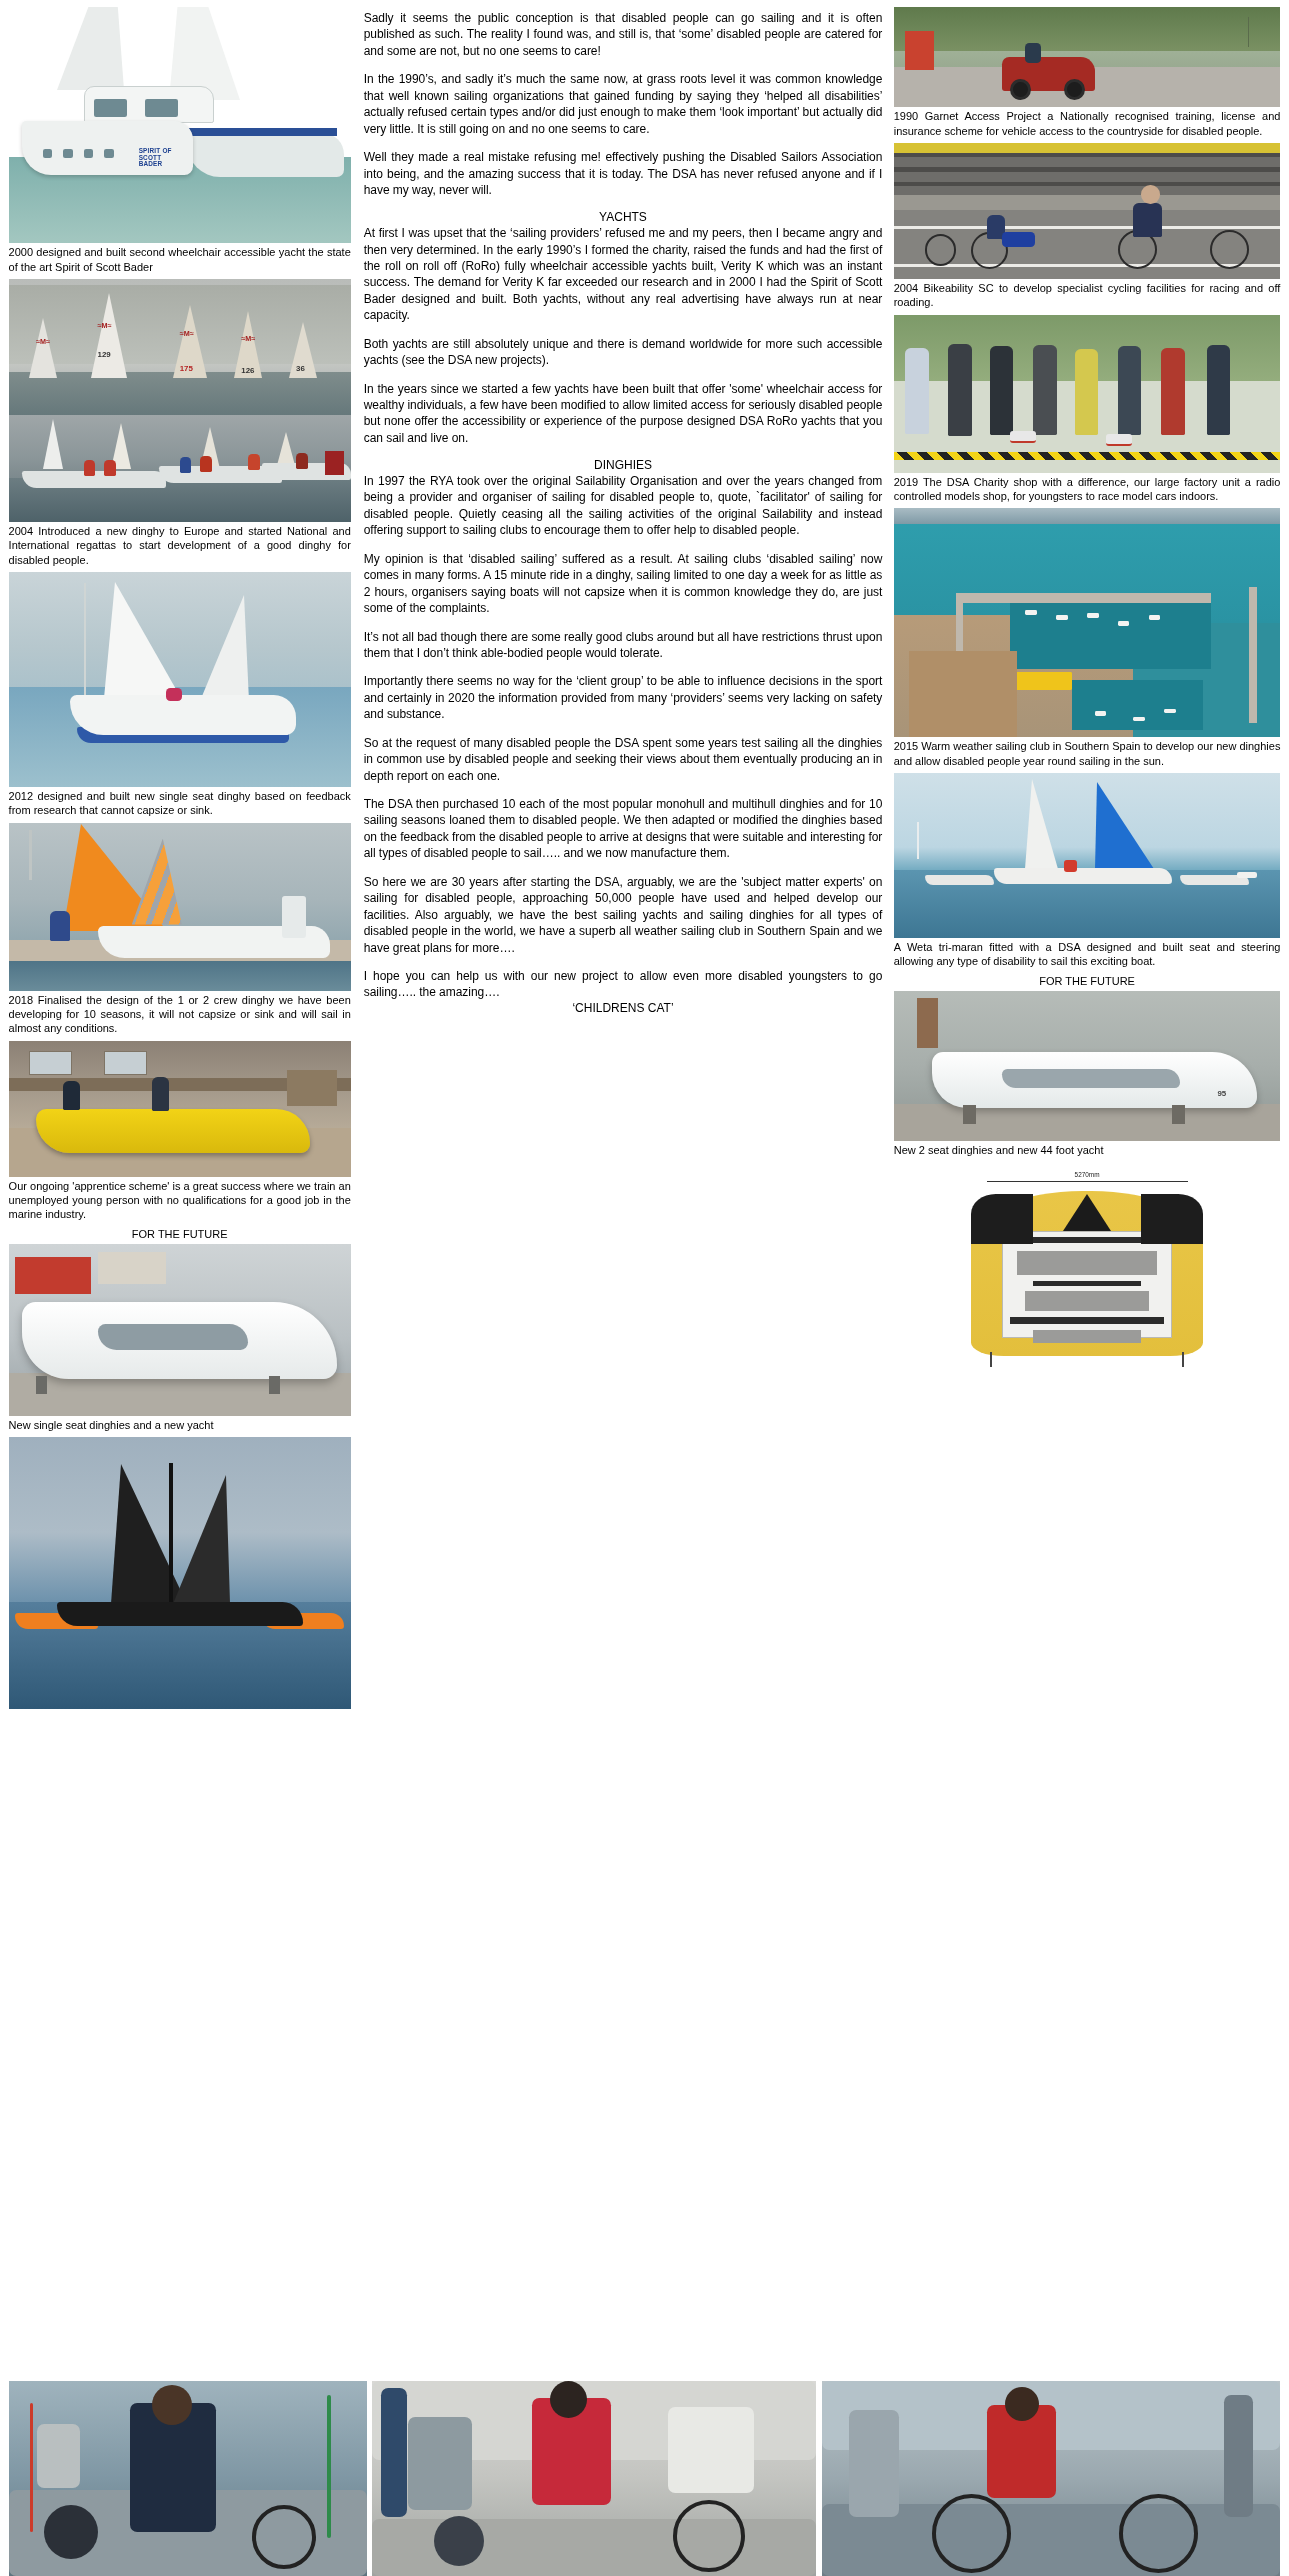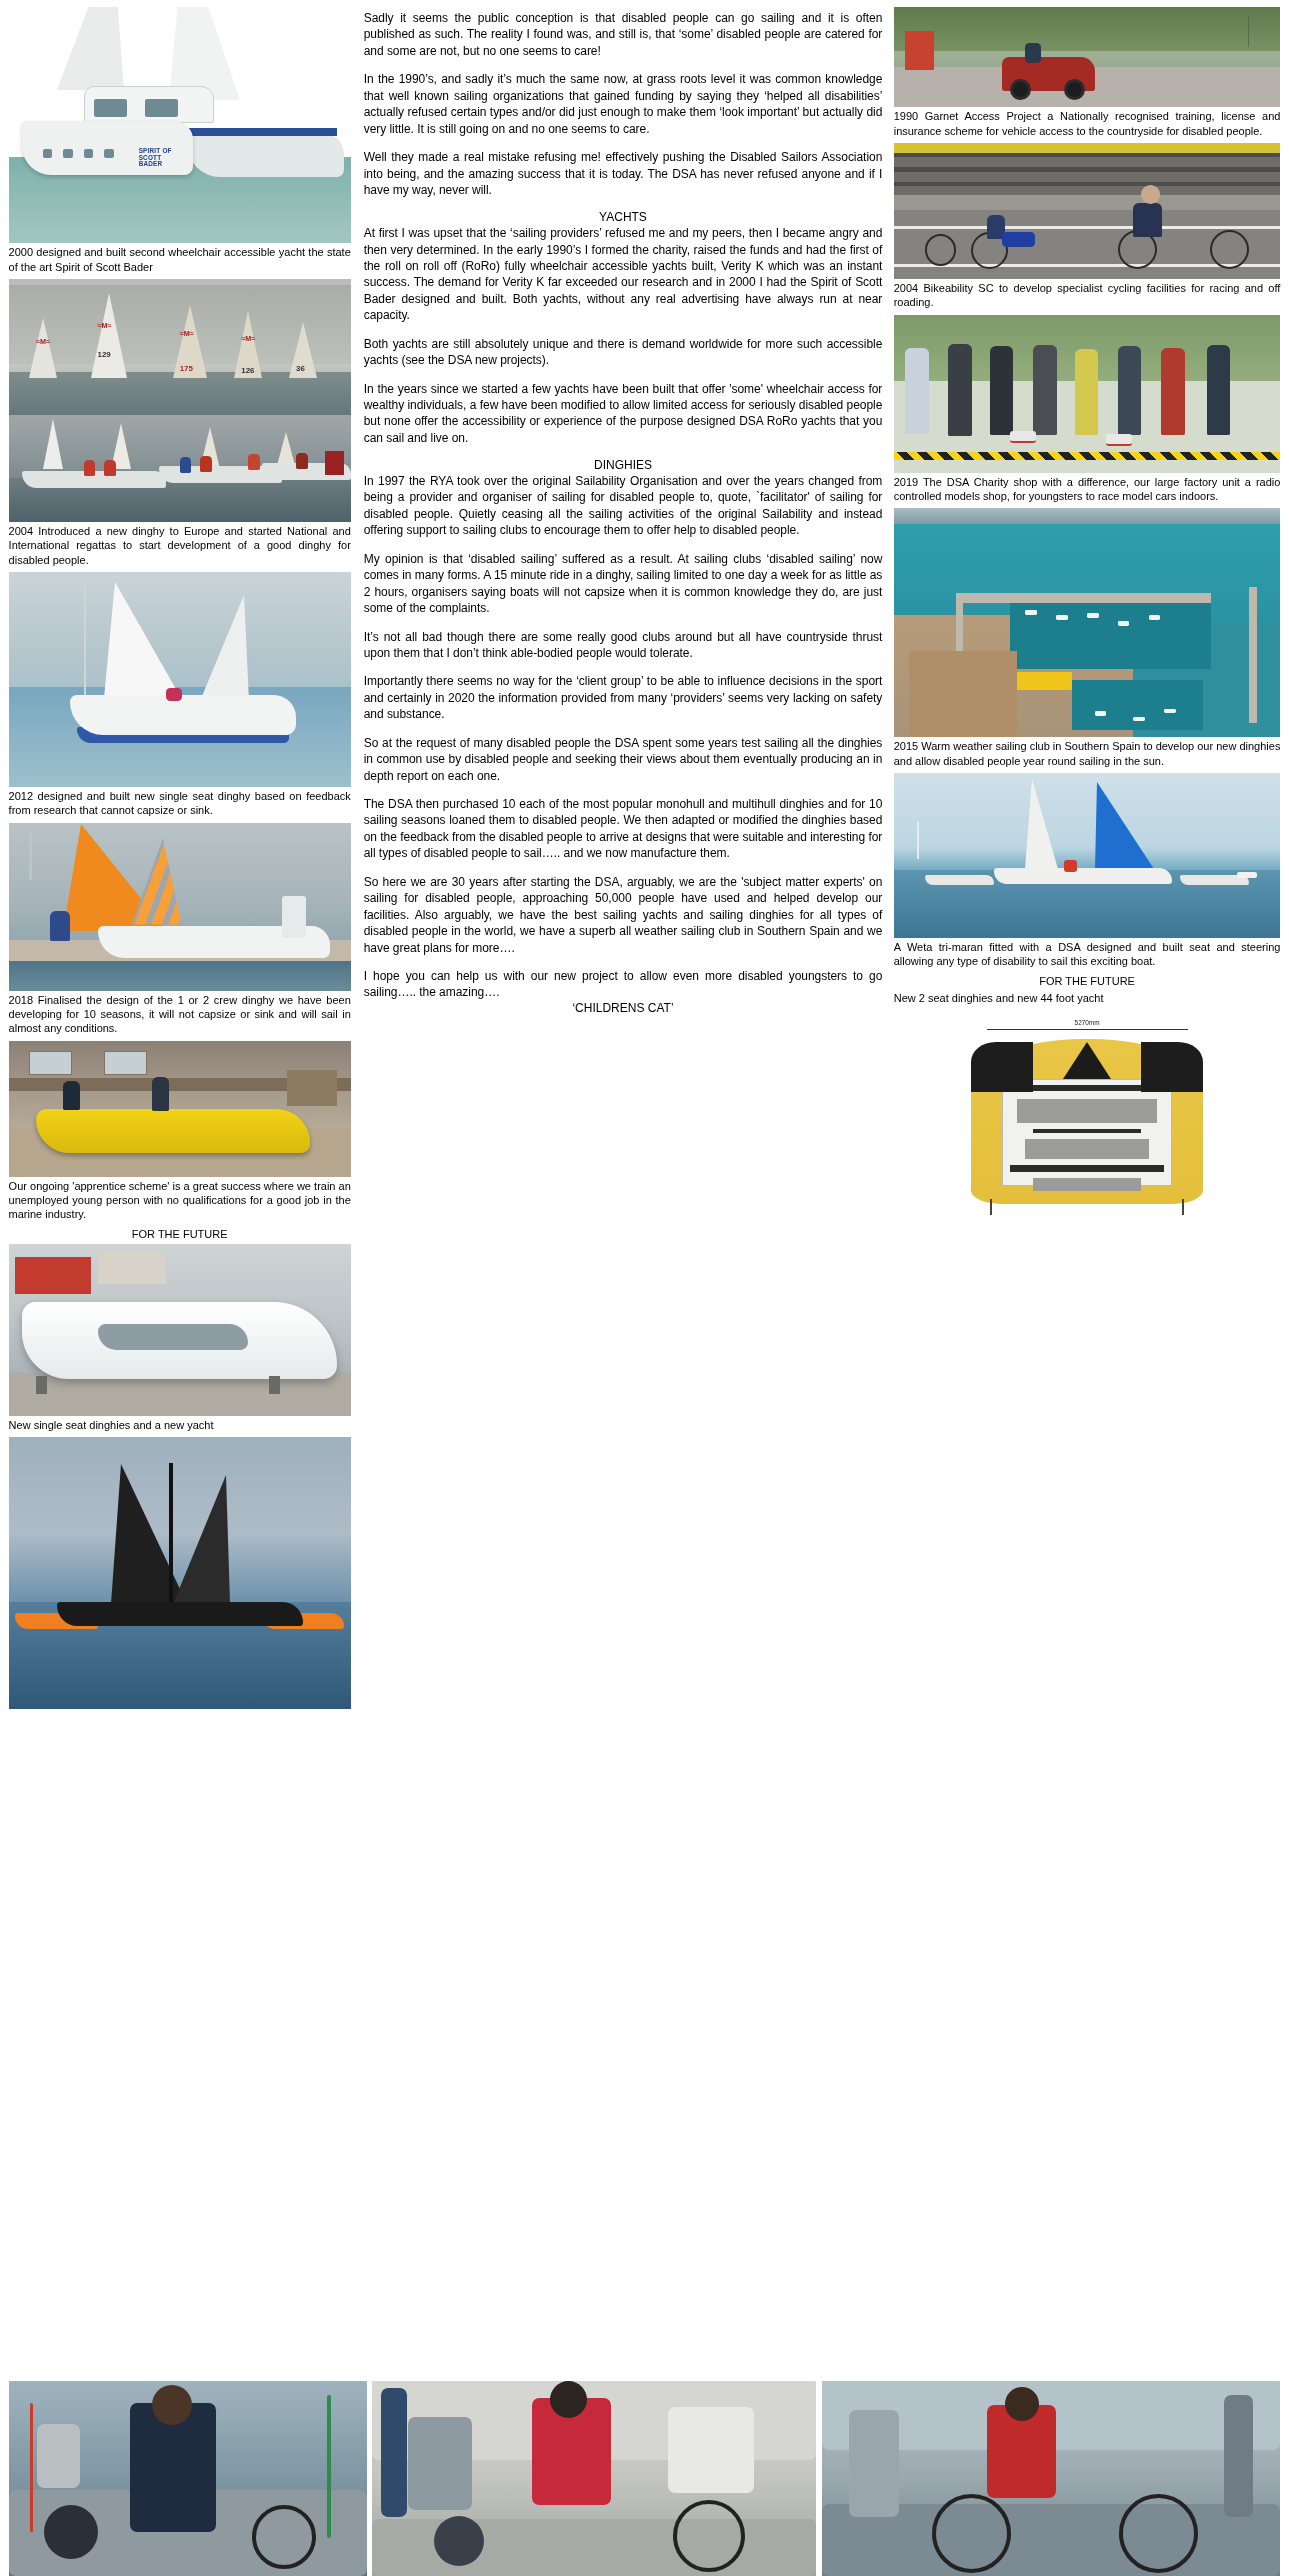--- a/index.html
+++ b/index.html
@@ -375,21 +375,21 @@
     <p class="para">Well they made a real mistake refusing me! effectively pushing the Disabled Sailors Association into being, and the amazing success that it is today.  The DSA has never refused anyone and if I have my way, never will.</p>
 
     <div class="heading">YACHTS</div>
     <p class="para">At first I was upset that the ‘sailing providers’ refused me and my peers, then I became angry and then very determined. In the early 1990’s I formed the charity, raised the funds and had the first of the roll on roll off (RoRo) fully wheelchair accessible yachts built, Verity K which was an instant success.   The demand for Verity K far exceeded our research and in 2000 I had the Spirit of Scott Bader designed and built.    Both yachts, without any real advertising have always run at near capacity.</p>
     <p class="para">Both yachts are still absolutely unique and there is demand worldwide for more such accessible yachts (see the DSA new projects).</p>
     <p class="para">In the years since we started a few yachts have been built that offer 'some' wheelchair access for wealthy individuals, a few have been modified to allow limited access for seriously disabled people but none offer the accessibility or experience of the purpose designed DSA RoRo yachts that you can sail and live on.</p>
 
     <div class="heading">DINGHIES</div>
     <p class="para">In 1997 the RYA took over the original Sailability Organisation and over the years changed from being a provider and organiser of sailing for disabled people to, quote, `facilitator' of sailing for disabled people. Quietly ceasing all the sailing activities of the original Sailability and instead offering support to sailing clubs to encourage them to offer help to disabled people.</p>
     <p class="para">My opinion is that ‘disabled sailing’ suffered as a result. At sailing clubs ‘disabled sailing’ now comes in many forms. A 15 minute ride in a dinghy, sailing limited to one day a week for as little as 2 hours, organisers saying boats will not capsize when it is common knowledge they do, are just some of the complaints.</p>
-    <p class="para">It’s not all bad though there are some really good clubs around but all have countryside thrust upon them that I don’t think able-bodied people would tolerate.</p>
+    <p class="para">It’s not all bad though there are some really good clubs around but all have restrictions thrust upon them that I don’t think able-bodied people would tolerate.</p>
     <p class="para">Importantly there seems no way for the ‘client group’ to be able to influence decisions in the sport  and  certainly in 2020 the information provided from many ‘providers’ seems very lacking on safety and substance.</p>
     <p class="para">So at the request of many disabled people the DSA spent some years test sailing all the dinghies in common use by disabled people and seeking their views about them eventually  producing an in depth report on each one.</p>
     <p class="para">The DSA then purchased 10 each of the most popular monohull and multihull dinghies and for 10 sailing seasons loaned them to disabled people.   We then adapted or modified the dinghies based on the feedback from the disabled people to arrive at designs that were suitable and interesting for all types of disabled people to sail….. and we now manufacture them.</p>
     <p class="para">So here we are 30 years after starting the DSA, arguably, we are the 'subject matter experts' on sailing for disabled people, approaching 50,000 people have used and helped develop our facilities.   Also arguably, we have the best sailing yachts and sailing dinghies for all types of disabled people in the world, we have a superb all weather sailing club in Southern Spain and we have great plans for more….</p>
     <p class="para tight">I hope you can help us with our new project to allow even more disabled youngsters to go sailing….. the amazing….</p>
     <div class="heading">‘CHILDRENS CAT’</div>
   </div>
 
   <div class="col-right">
 
@@ -470,20 +470,29 @@
       <div class="ama" style="right:8%;"></div>
       <div class="hull"></div>
       <div style="position:absolute;left:44%;bottom:66px;width:13px;height:11.5px;background:#d23b2c;border-radius:2.9px;"></div>
       <div style="position:absolute;left:6%;bottom:79px;width:2.1px;height:37px;background:#e9edee;"></div>
       <div style="position:absolute;right:6%;bottom:60px;width:20px;height:5.7px;background:#f1f1ef;border-radius:2.1px;"></div>
     </div>
     <div class="caption">A Weta tri-maran fitted with a DSA designed and built seat and steering allowing any type of disability to sail this exciting boat.</div>
 
     <div class="caption center" style="margin:4.3px 0 2.9px;">FOR THE FUTURE</div>
 
+    <div class="photo ph14">
+      <div class="grnd"></div>
+      <div class="hull"></div>
+      <div class="cock"></div>
+      <div class="num">95</div>
+      <div style="position:absolute;left:6%;top:7.2px;width:21.5px;height:50px;background:#8d6a4e;"></div>
+      <div style="position:absolute;left:18%;bottom:17px;width:13px;height:18.6px;background:#6d6a63;"></div>
+      <div style="position:absolute;left:72%;bottom:17px;width:13px;height:18.6px;background:#6d6a63;"></div>
+    </div>
     <div class="caption left-align">New 2 seat dinghies and new 44 foot yacht</div>
 
     <div class="photo ph15">
       <div class="dim">5270mm</div>
       <div class="dimline"></div>
       <div class="body"></div>
       <div class="sailtri"></div>
       <div class="deck"></div>
       <div class="blk" style="left:30%;top:75px;width:40%;height:5.7px;"></div>
       <div class="gry" style="left:32%;top:89px;width:36%;height:24px;"></div>

